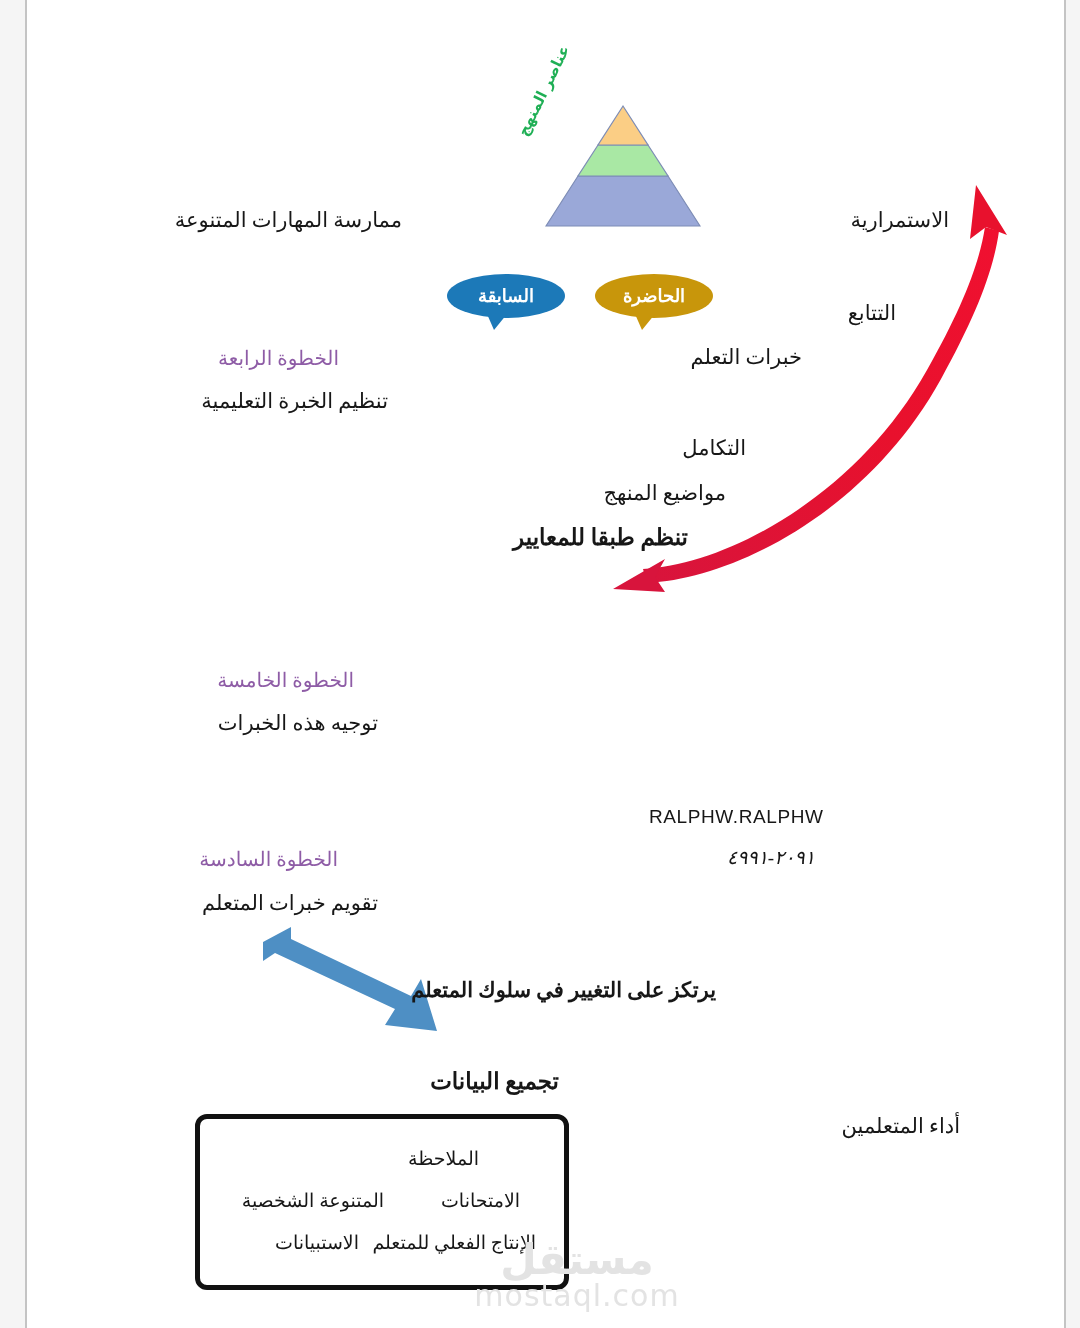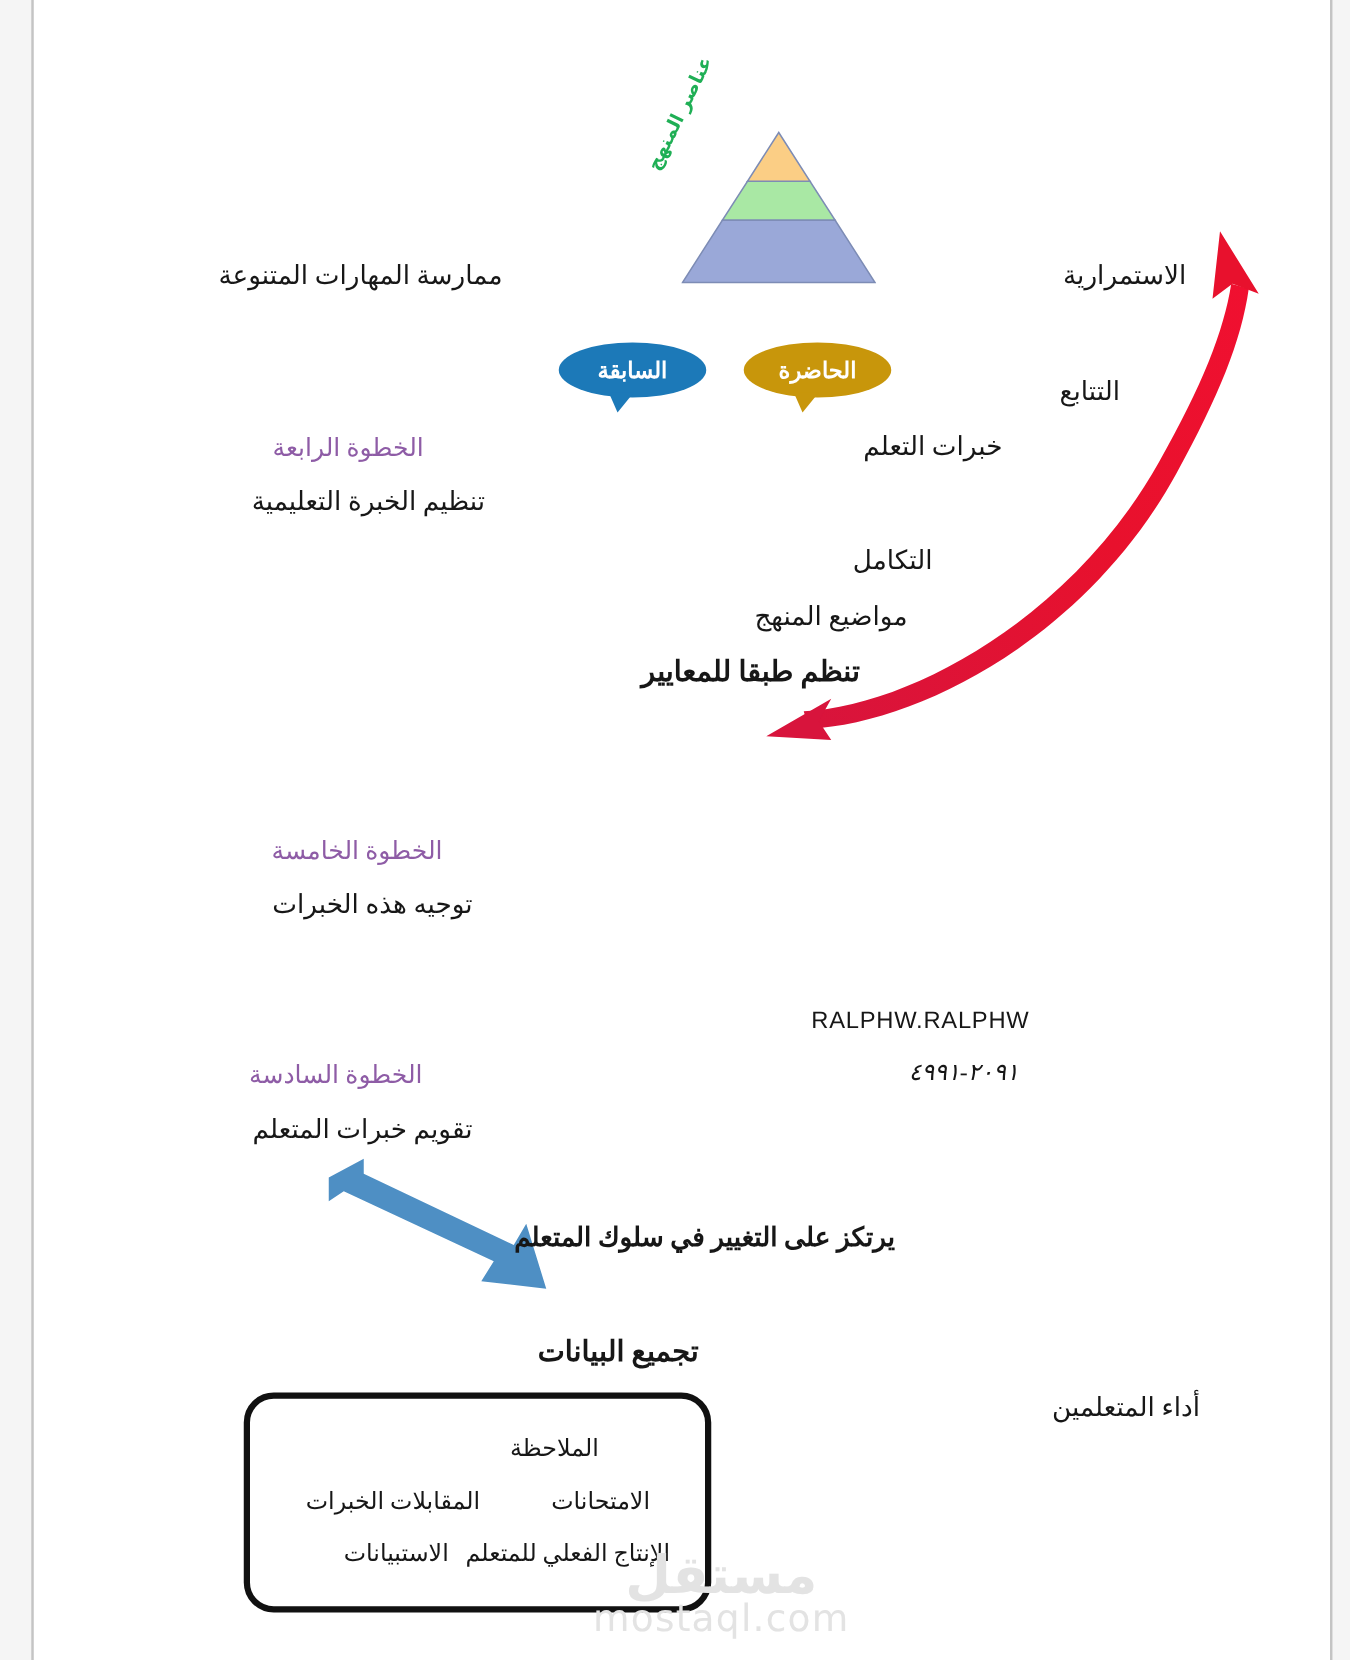--- a/index.html
+++ b/index.html
@@ -154,21 +154,21 @@
   }
 
   
   #data-box {
     position: absolute;
     left: 168px;
     top: 1114px;
     width: 374px;
     height: 176px;
     border: 5px solid #111111;
-    border-radius: 24px;
+    border-radius: 12px;
     background: #ffffff;
     box-sizing: border-box;
   }
   #data-box .cell {
     position: absolute;
     direction: rtl;
     unicode-bidi: bidi-override;
     font-size: 19px;
     color: #171717;
     white-space: nowrap;
@@ -293,21 +293,21 @@
 
     <div class="ar body" style="right:348px; top:978px;font-weight:bold;">يرتكز على التغيير في سلوك المتعلم</div>
 
     <div class="ar bold" style="right:505px; top:1068px;">تجميع البيانات</div>
 
     <div class="ar body" style="right:104px; top:1114px;">أداء المتعلمين</div>
 
     <div id="data-box">
       <div class="cell" style="right:85px; top:28px;">الملاحظة</div>
 
-      <div class="cell" style="right:180px; top:70px;">المقابلات الخبرات</div>
+      <div class="cell" style="right:180px; top:70px;">المتنوعة الشخصية</div>
 
       <div class="cell" style="right:44px; top:70px;">الامتحانات</div>
 
       <div class="cell" style="right:205px; top:112px;">الاستبيانات</div>
 
       <div class="cell" style="right:28px; top:112px;">الإنتاج الفعلي للمتعلم</div>
     </div>
 
     <div id="watermark">
       <span class="wm-ar">مستقل</span>

